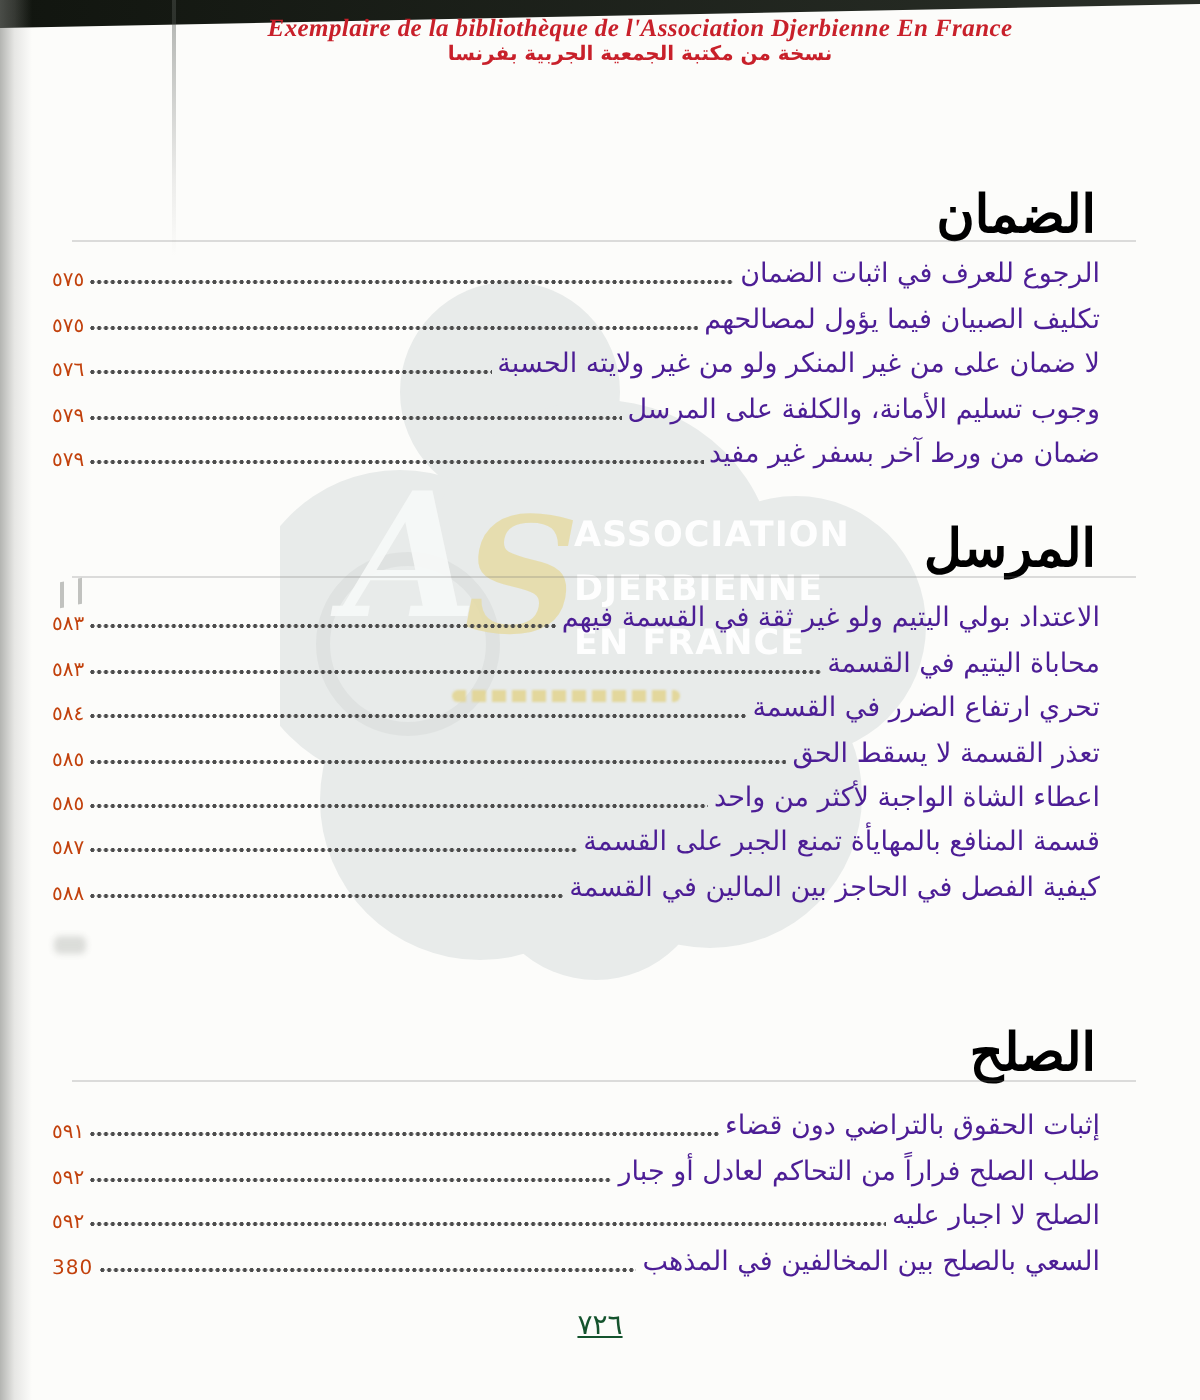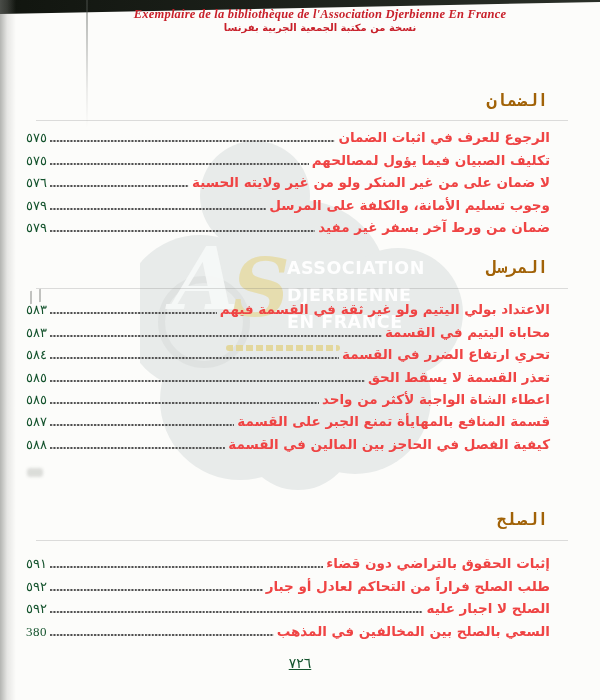--- a/index.html
+++ b/index.html
@@ -62,37 +62,37 @@
   }
   .wm-tagline{
     position:absolute;left:226px;top:345px;width:114px;height:6px;border-radius:3px;
     background:repeating-linear-gradient(90deg,rgba(226,213,148,.9) 0 7px,rgba(226,213,148,0) 7px 10px);
     filter:blur(.4px);
   }
 
   
   .section-heading{
     position:absolute;right:52px;margin:0;
-    direction:rtl;font-family:Liberation Mono, monospace;
-    font-size:17px;font-weight:700;color:#a16207;line-height:1.3;
+    direction:rtl;font-family:Liberation Serif, serif;
+    font-size:26px;font-weight:700;color:#000000;line-height:1.3;
   }
   .rule{position:absolute;left:36px;right:32px;height:1px;background:rgba(105,105,105,.22);}
   .entries{position:absolute;left:26px;right:50px;}
   .row{height:22.4px;display:flex;direction:rtl;align-items:flex-end;}
   .entry-title{
-    font-size:13.5px;font-weight:700;color:#ef4444;white-space:nowrap;
+    font-size:13.5px;font-weight:400;color:#4c1d95;white-space:nowrap;
     margin-bottom:2px;
   }
   .dots{
     flex:1 1 auto;align-self:flex-end;height:4px;margin:0 3px 4px 3px;
     background-image:radial-gradient(circle at 1.2px 2px,#4b4b4b .9px,rgba(0,0,0,0) 1.2px);
     background-size:3.4px 4px;background-repeat:repeat-x;
   }
   .page-num{
-    font-size:13px;color:#14532d;white-space:nowrap;margin-bottom:1px;letter-spacing:.5px;font-family:Liberation Serif, serif;
+    font-size:10px;color:#c2410c;white-space:nowrap;margin-bottom:1px;letter-spacing:.5px;
   }
   .footer-num{
     position:absolute;top:655px;left:0;width:100%;text-align:center;
     font-size:14px;color:#14532d;letter-spacing:2px;text-decoration:underline;
   }
 </style>
 </head>
 <body>
 
 <div class="page">

